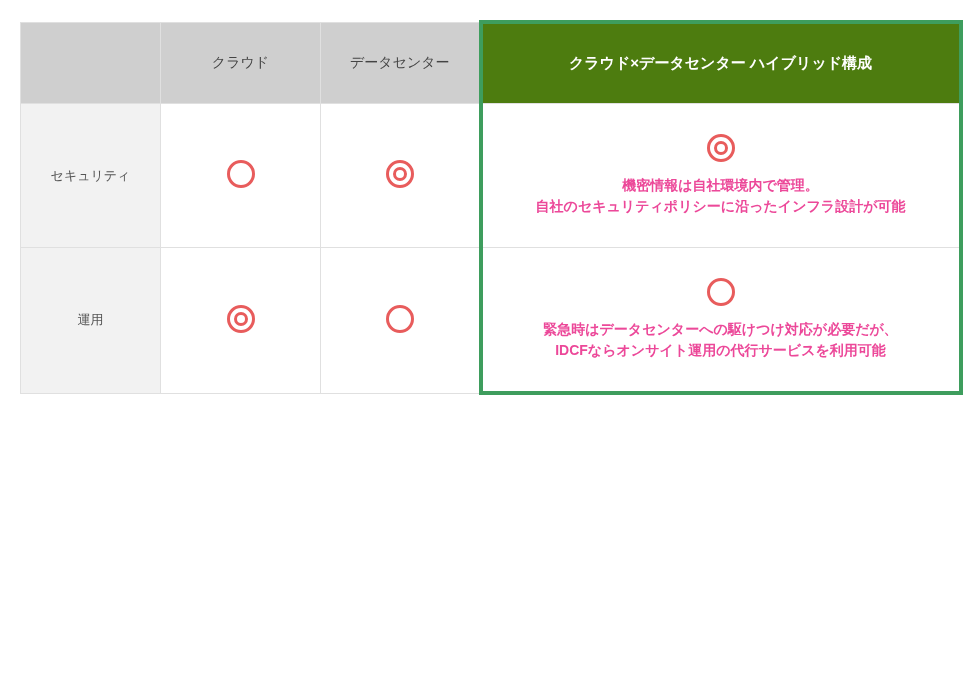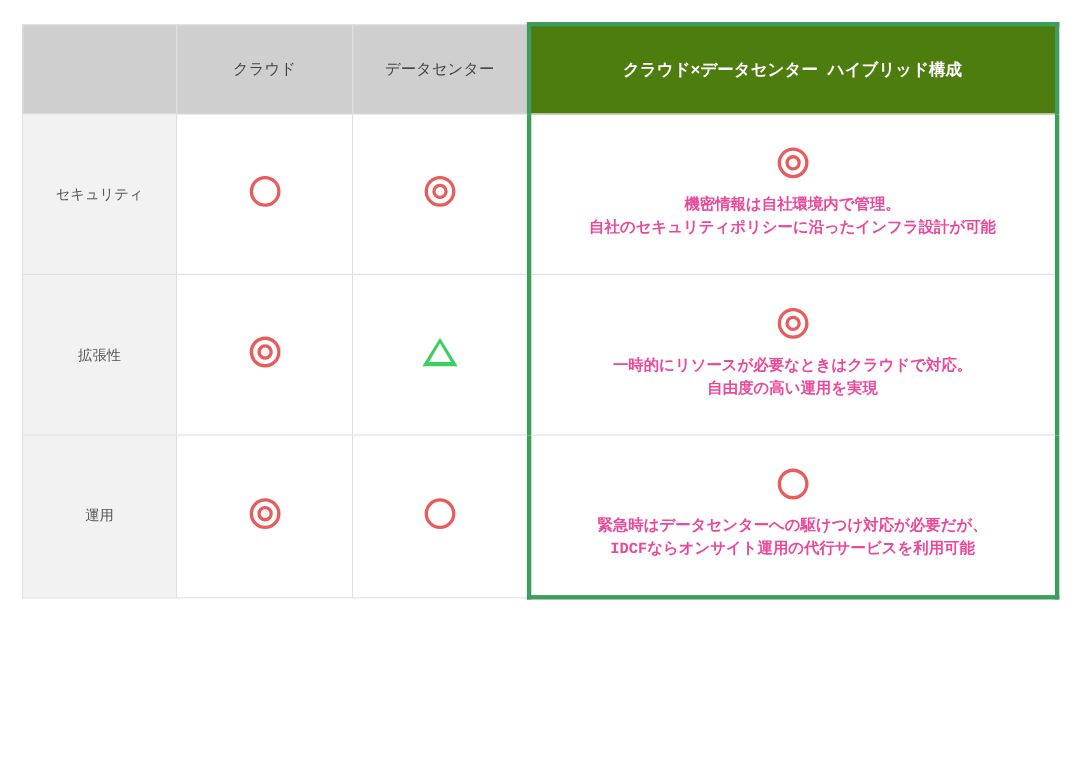--- a/index.html
+++ b/index.html
@@ -18,21 +18,20 @@
     col.cloud-col { width: 160px; }
     col.dc-col    { width: 160px; }
     col.hybrid-col{ width: 480px; }
 
     th, td {
       border: 1px solid #e0e0e0;
       text-align: center;
       vertical-align: middle;
       padding: 30px 10px;
       font-size: 14px;
-      font-family: Liberation Mono, monospace;
     }
     th.header {
       background: #cfcfcf;
       color: #444;
       font-weight: normal;
       height: 54px;
     }
     th.hybrid-header {
       background: #4d7c0f;
       color: #fff;
@@ -128,29 +127,20 @@
       <tr class="tall">
         <td class="row-label">セキュリティ</td>
         <td><span class="icon icon-single"></span></td>
         <td><span class="icon icon-double"></span></td>
         <td class="hybrid-cell">
           <span class="icon-wrap"><span class="icon icon-double"></span></span>
           <div class="hybrid-desc">機密情報は自社環境内で管理。<br>自社のセキュリティポリシーに沿ったインフラ設計が可能</div>
         </td>
       </tr>
       <tr class="tall">
-        <td class="row-label">拡張性</td>
-        <td><span class="icon icon-double"></span></td>
-        <td><span class="icon icon-triangle"></span></td>
-        <td class="hybrid-cell">
-          <span class="icon-wrap"><span class="icon icon-double"></span></span>
-          <div class="hybrid-desc">一時的にリソースが必要なときはクラウドで対応。<br>自由度の高い運用を実現</div>
-        </td>
-      </tr>
-      <tr class="tall">
         <td class="row-label">運用</td>
         <td><span class="icon icon-double"></span></td>
         <td><span class="icon icon-single"></span></td>
         <td class="hybrid-cell">
           <span class="icon-wrap"><span class="icon icon-single"></span></span>
           <div class="hybrid-desc">緊急時はデータセンターへの駆けつけ対応が必要だが、<br>IDCFならオンサイト運用の代行サービスを利用可能</div>
         </td>
       </tr>
     </tbody>
 </table>

